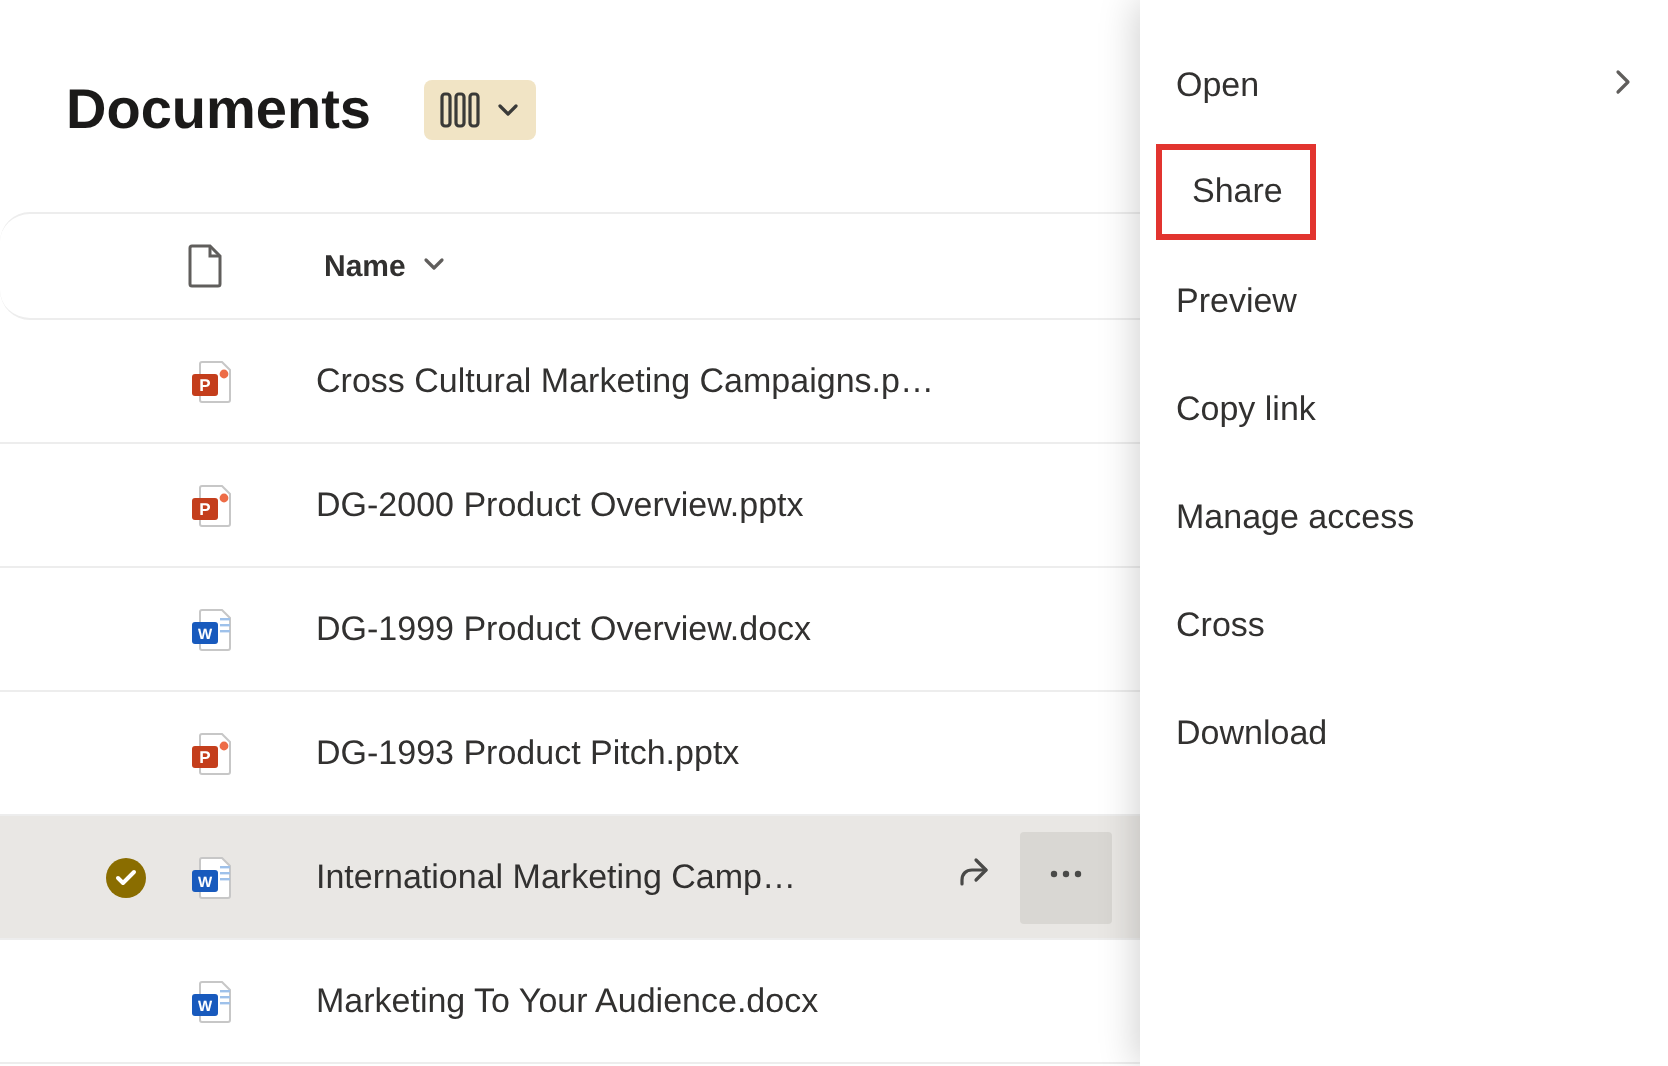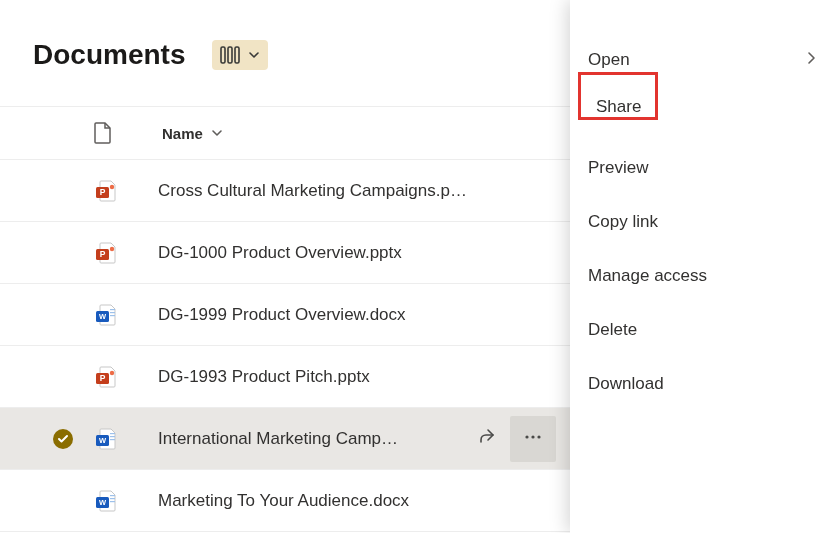--- a/index.html
+++ b/index.html
@@ -38,20 +38,21 @@
   }
   .view-chip svg { display: block; }
   .col-header {
     display: flex;
     align-items: center;
     height: 54px;
     border-top: 1px solid #ededed;
     border-bottom: 1px solid #ededed;
     padding-left: 94px;
     gap: 46px;
+    border-radius: 15px;
   }
   .col-header .file-icon-header { width: 22px; display:flex; align-items:center; }
   .col-header .name-col {
     display: flex;
     align-items: center;
     gap: 8px;
     font-weight: 600;
     font-size: 15px;
     cursor: pointer;
   }
@@ -103,21 +104,21 @@
     top: 0;
     right: 0;
     width: 264px;
     height: 533px;
     background: #ffffff;
     box-shadow: -2px 0 18px rgba(0,0,0,0.18);
     padding-top: 16px;
   }
   .menu-item {
     display:flex;
-    align-items:flex-end;
+    align-items:center;
     justify-content:space-between;
     height: 54px;
     padding: 0 18px 0 18px;
     font-size: 17px;
     color: #323130;
     cursor: pointer;
   }
   .menu-item.highlight {
     border: 3px solid #e2342f;
     height: 48px;
@@ -184,21 +185,21 @@
     <div class="file-row">
       <div class="sel-spacer"></div>
       <div class="file-icon">
         <svg width="24" height="24" viewBox="0 0 24 24">
     <path d="M7 2h10l4 4v15a1 1 0 0 1-1 1H7a1 1 0 0 1-1-1V3a1 1 0 0 1 1-1z" fill="#fff" stroke="#c7c7c7"></path>
     <rect x="2" y="8" width="13" height="11" rx="1.5" fill="#c43e1c"></rect>
     <text x="8.5" y="16.3" text-anchor="middle" font-size="8.5" font-weight="700" fill="#fff" font-family="Segoe UI, sans-serif">P</text>
     <circle cx="18" cy="8" r="2.2" fill="#ed6c47"></circle>
   </svg>
       </div>
-      <div class="file-name">DG-1000 Product Overview.pptx</div>
+      <div class="file-name">DG-2000 Product Overview.pptx</div>
     </div>
     <div class="file-row">
       <div class="sel-spacer"></div>
       <div class="file-icon">
         <svg width="24" height="24" viewBox="0 0 24 24">
     <path d="M7 2h10l4 4v15a1 1 0 0 1-1 1H7a1 1 0 0 1-1-1V3a1 1 0 0 1 1-1z" fill="#fff" stroke="#c7c7c7"></path>
     <rect x="2" y="8" width="13" height="11" rx="1.5" fill="#185abd"></rect>
     <text x="8.5" y="16.3" text-anchor="middle" font-size="7.5" font-weight="700" fill="#fff" font-family="Segoe UI, sans-serif">W</text>
     <rect x="16" y="6" width="5" height="1.2" fill="#9ec1ea"></rect>
     <rect x="16" y="9" width="5" height="1.2" fill="#9ec1ea"></rect>
@@ -283,18 +284,18 @@
   <div class="menu-item">
     <span>Preview</span>
   </div>
   <div class="menu-item">
     <span>Copy link</span>
   </div>
   <div class="menu-item">
     <span>Manage access</span>
   </div>
   <div class="menu-item">
-    <span>Delete</span>
+    <span>Cross</span>
   </div>
   <div class="menu-item">
     <span>Download</span>
   </div>
 </div>
 
 </body></html>

